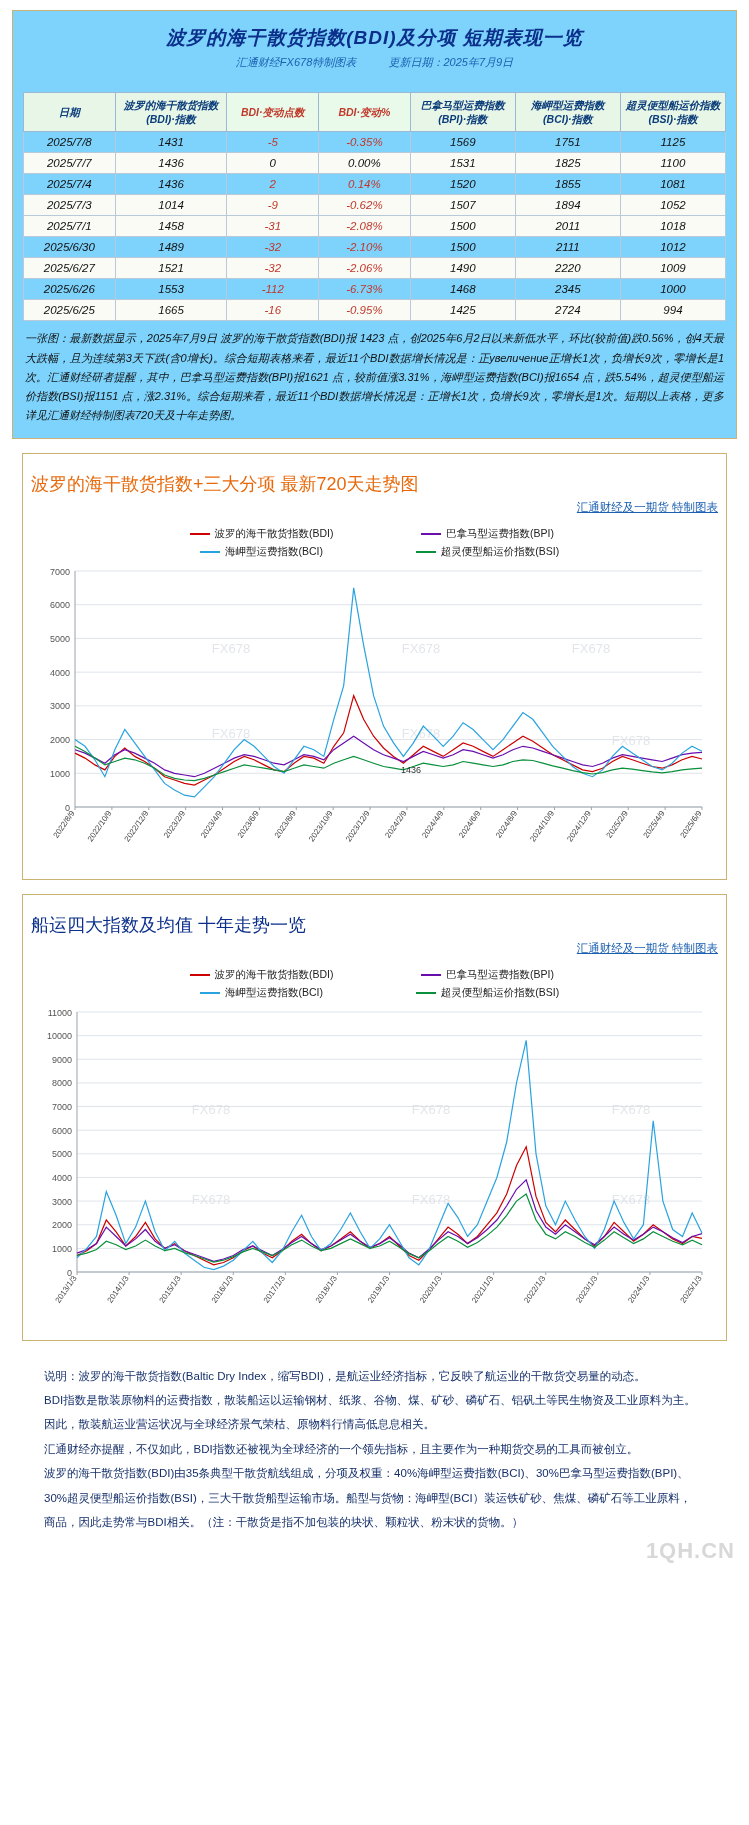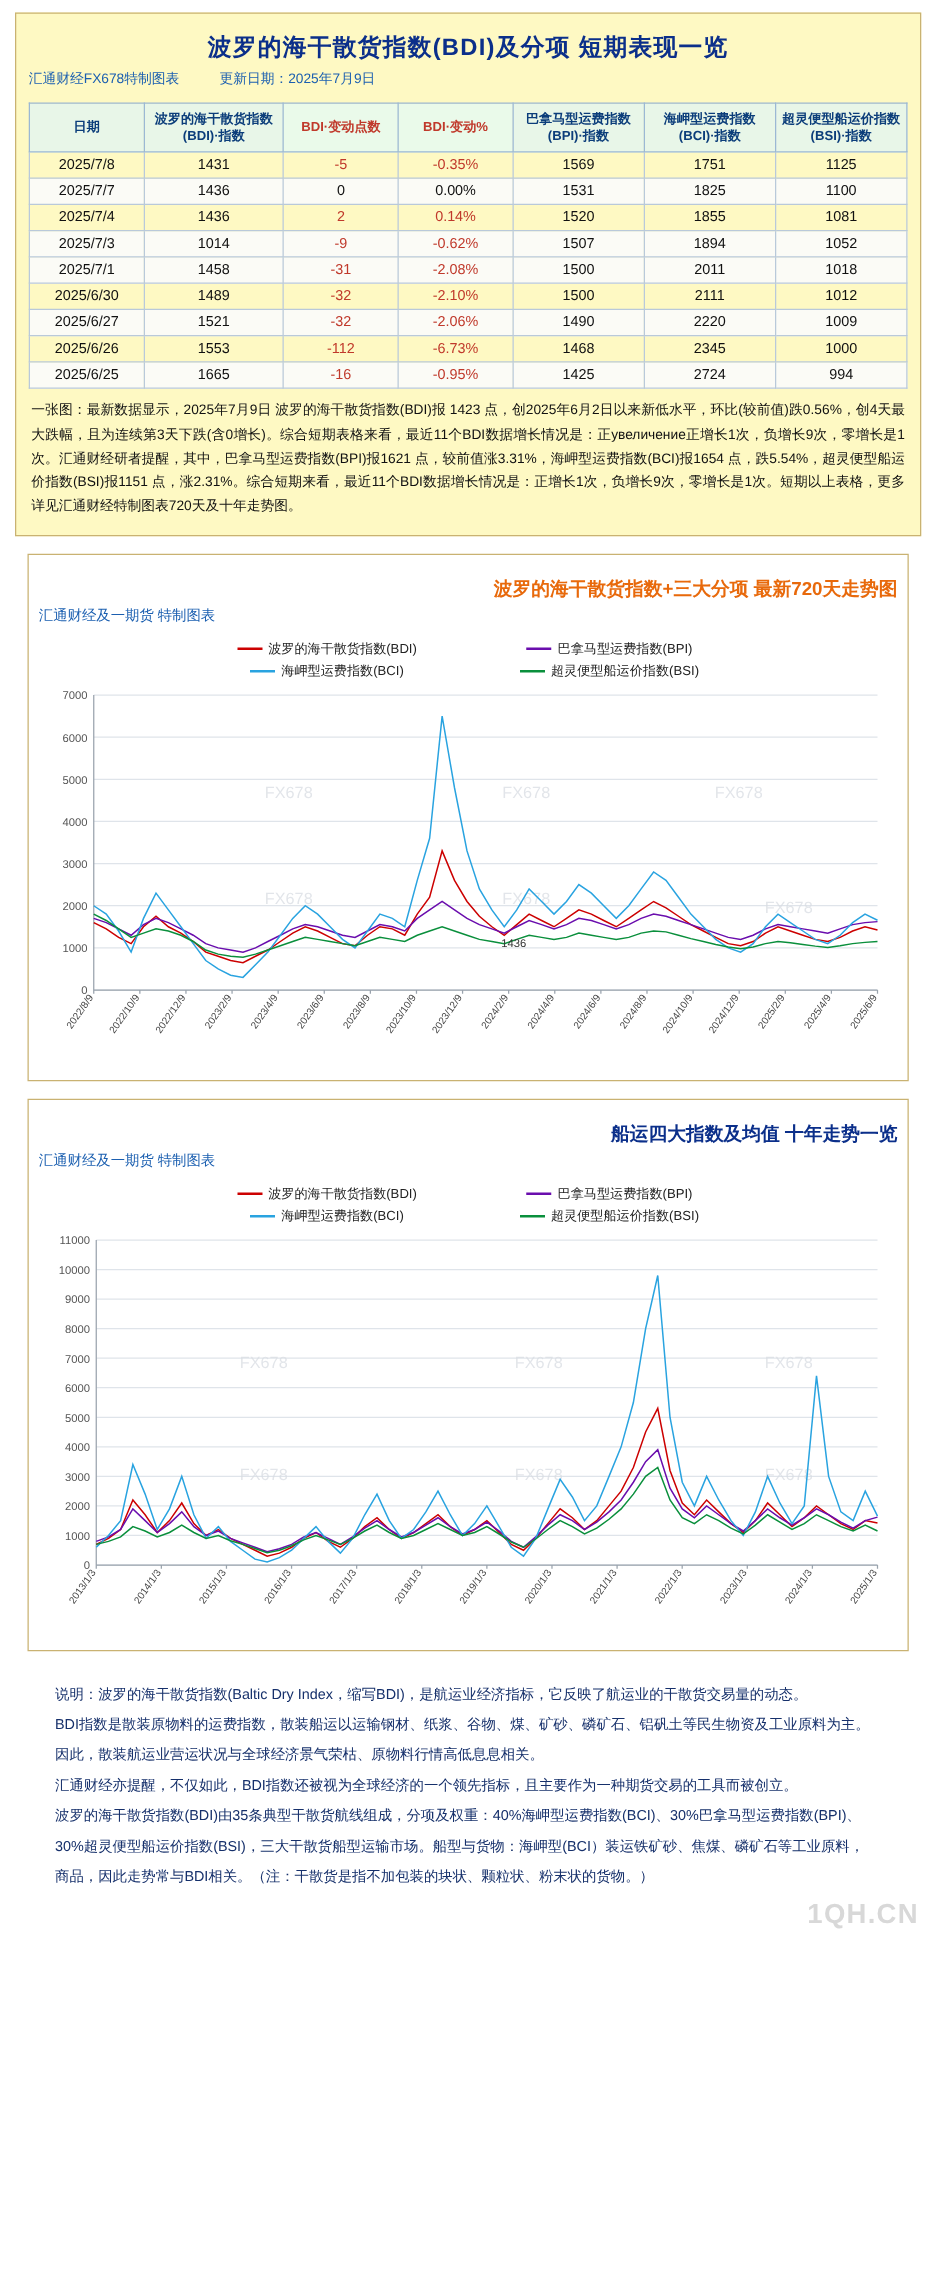--- a/index.html
+++ b/index.html
@@ -9,36 +9,38 @@
     font-family:"Liberation Sans", sans-serif;
     color:#111;
     -webkit-font-smoothing:antialiased;
   }
   .page{width:749px;position:relative;}
 
   
   .panel{
     margin:10px 12px;
     border:1px solid #cdbb8a;
-    background:#fef9c3;
+    background:#7dd3fc;
     box-sizing:border-box;
+    font-style:italic;
   }
   .panel-1{border:1px solid #c9b272;padding:8px 10px 10px 10px;}
   .title-1{
     text-align:center;
     font-size:19px;
     font-weight:bold;
     color:#0b2f8a;
     padding:6px 0 4px 0;
     letter-spacing:1px;
   }
   .subtitle-row{
+    text-align:center;
     font-size:11px;
     color:#1b5fb0;
-    padding-bottom:12px;
+    padding-bottom:22px;
   }
   .subtitle-row .sep{display:inline-block;width:26px;}
   table.bdi{
     width:100%;
     border-collapse:collapse;
     font-size:11px;
     table-layout:fixed;
   }
   table.bdi th{
     border:1px solid #9bb8d4;
@@ -72,32 +74,33 @@
 
   
   .panel-chart{
     margin:14px 22px;
     border:1px solid #c9b272;
     background:#ffffff;
     padding:10px 8px 6px 8px;
     box-sizing:border-box;
   }
   .ct-title{
-    text-align:right;
-    font-size:15px;
-    font-weight:bold;
+    text-align:left;
+    font-size:18px;
+    font-weight:normal;
     color:#e8690b;
     padding-top:8px;
   }
   .ct-title.blue{color:#0b2f8a;}
   .ct-sub{
-    text-align:left;
+    text-align:right;
     font-size:11.5px;
     color:#1b5fb0;
     padding:4px 0 2px 0;
+    text-decoration:underline;
   }
   .legend{
     display:flex;
     flex-wrap:wrap;
     justify-content:center;
     gap:4px 26px;
     padding:10px 40px 4px 40px;
     font-size:10.5px;
     color:#222;
     box-sizing:border-box;

